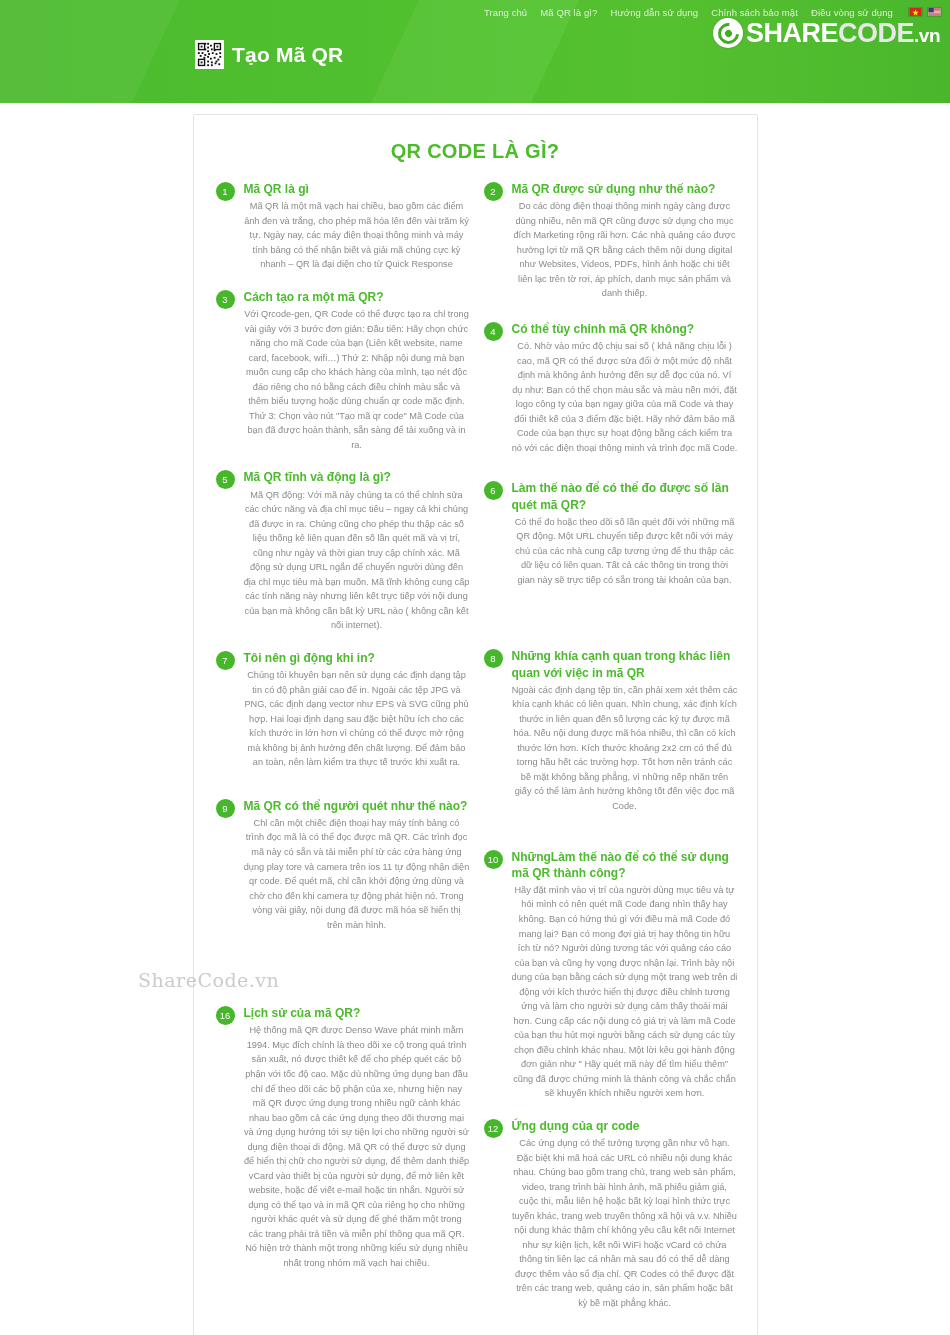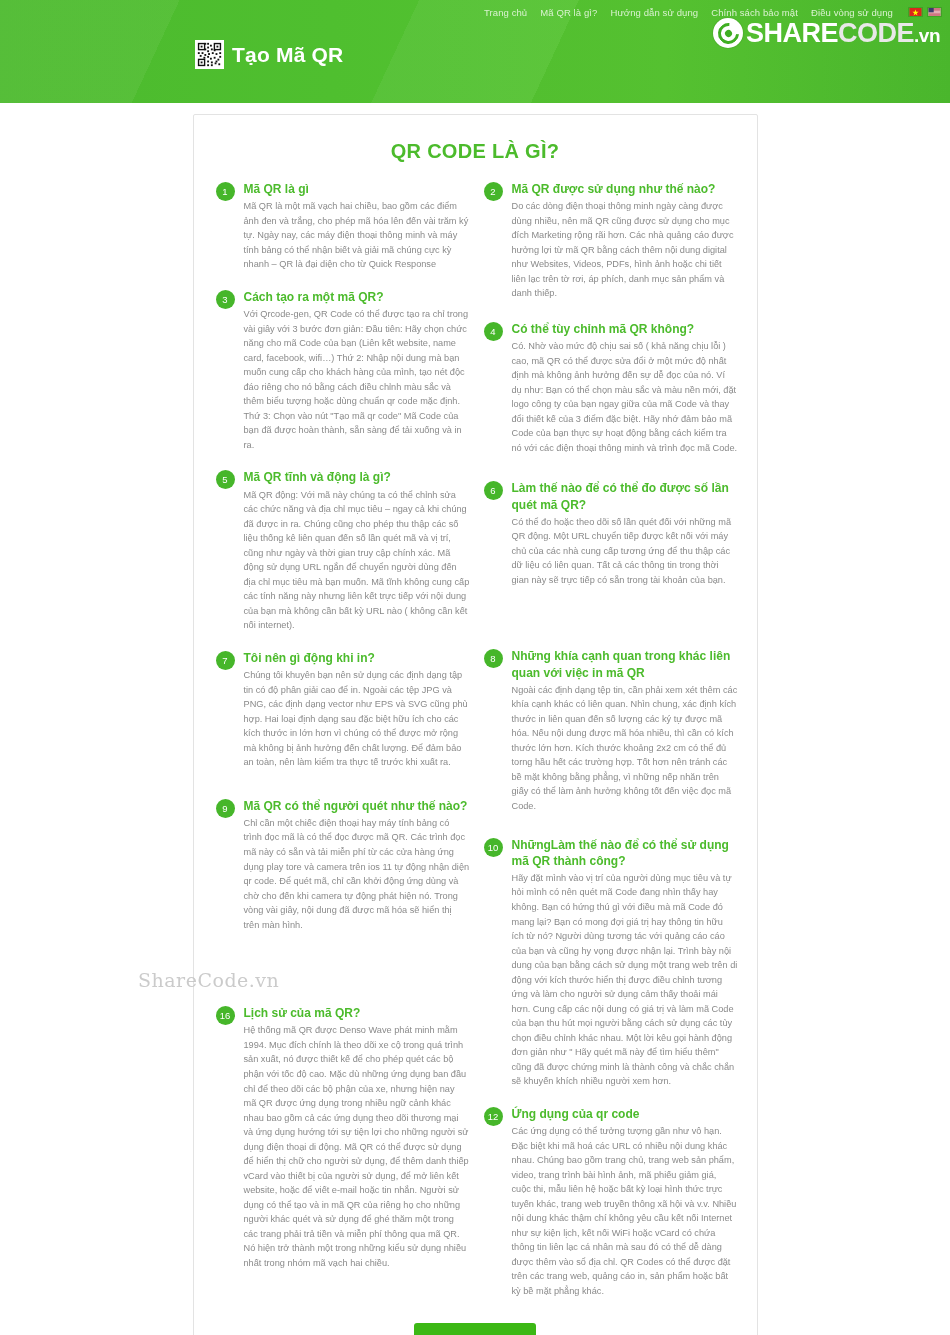--- a/index.html
+++ b/index.html
@@ -147,21 +147,21 @@
     font-size: 12px;
     font-weight: bold;
     line-height: 1.35;
     margin: 0 0 2px 0;
   }
   .faq-a {
     color: #8a8a8a;
     font-size: 9.2px;
     line-height: 1.58;
     margin: 0;
-    text-align: left;
+    text-align: center;
   }
 
   .cta-wrap { text-align: center; margin-top: 8px; }
   .cta-btn {
     display: inline-block;
     background: #3cb815;
     color: #ffffff;
     border: none;
     border-radius: 3px;
     font-size: 10px;
@@ -352,21 +352,21 @@
             <p class="faq-a">Có thể đo hoặc theo dõi số lần quét đối với những mã QR động. Một URL chuyển tiếp được kết nối với máy chủ của các nhà cung cấp tương ứng để thu thập các dữ liệu có liên quan. Tất cả các thông tin trong thời gian này sẽ trực tiếp có sẵn trong tài khoản của bạn.</p>
           </div>
         </div>
         <div class="faq-item" style="margin-top:61px;">
           <span class="faq-num">8</span>
           <div class="faq-body">
             <p class="faq-q">Những khía cạnh quan trong khác liên quan với việc in mã QR</p>
             <p class="faq-a">Ngoài các định dạng tệp tin, cần phải xem xét thêm các khía cạnh khác có liên quan. Nhìn chung, xác định kích thước in liên quan đến số lượng các ký tự được mã hóa. Nếu nội dung được mã hóa nhiều, thì cần có kích thước lớn hơn. Kích thước khoảng 2x2 cm có thể đủ torng hầu hết các trường hợp. Tốt hơn nên tránh các bề mặt không bằng phẳng, vì những nếp nhăn trên giấy có thể làm ảnh hưởng không tốt đến việc đọc mã Code.</p>
           </div>
         </div>
-        <div class="faq-item" style="margin-top:23px;">
+        <div class="faq-item" style="margin-top:35px;">
           <span class="faq-num">10</span>
           <div class="faq-body">
             <p class="faq-q">NhữngLàm thế nào để có thể sử dụng mã QR thành công?</p>
             <p class="faq-a">Hãy đặt mình vào vị trí của người dùng mục tiêu và tự hỏi mình có nên quét mã Code đang nhìn thấy hay không. Bạn có hứng thú gì với điều mà mã Code đó mang lại? Bạn có mong đợi giá trị hay thông tin hữu ích từ nó? Người dùng tương tác với quảng cáo cáo của bạn và cũng hy vọng được nhận lại. Trình bày nội dung của bạn bằng cách sử dụng một trang web trên di động với kích thước hiển thị được điều chỉnh tương ứng và làm cho người sử dụng cảm thấy thoải mái hơn. Cung cấp các nội dung có giá trị và làm mã Code của bạn thu hút mọi người bằng cách sử dụng các tùy chọn điều chỉnh khác nhau. Một lời kêu gọi hành động đơn giản như " Hãy quét mã này để tìm hiểu thêm" cũng đã được chứng minh là thành công và chắc chắn sẽ khuyến khích nhiều người xem hơn.</p>
           </div>
         </div>
         <div class="faq-item" style="margin-top:11px;">
           <span class="faq-num">12</span>
           <div class="faq-body">
             <p class="faq-q">Ứng dụng của qr code</p>

